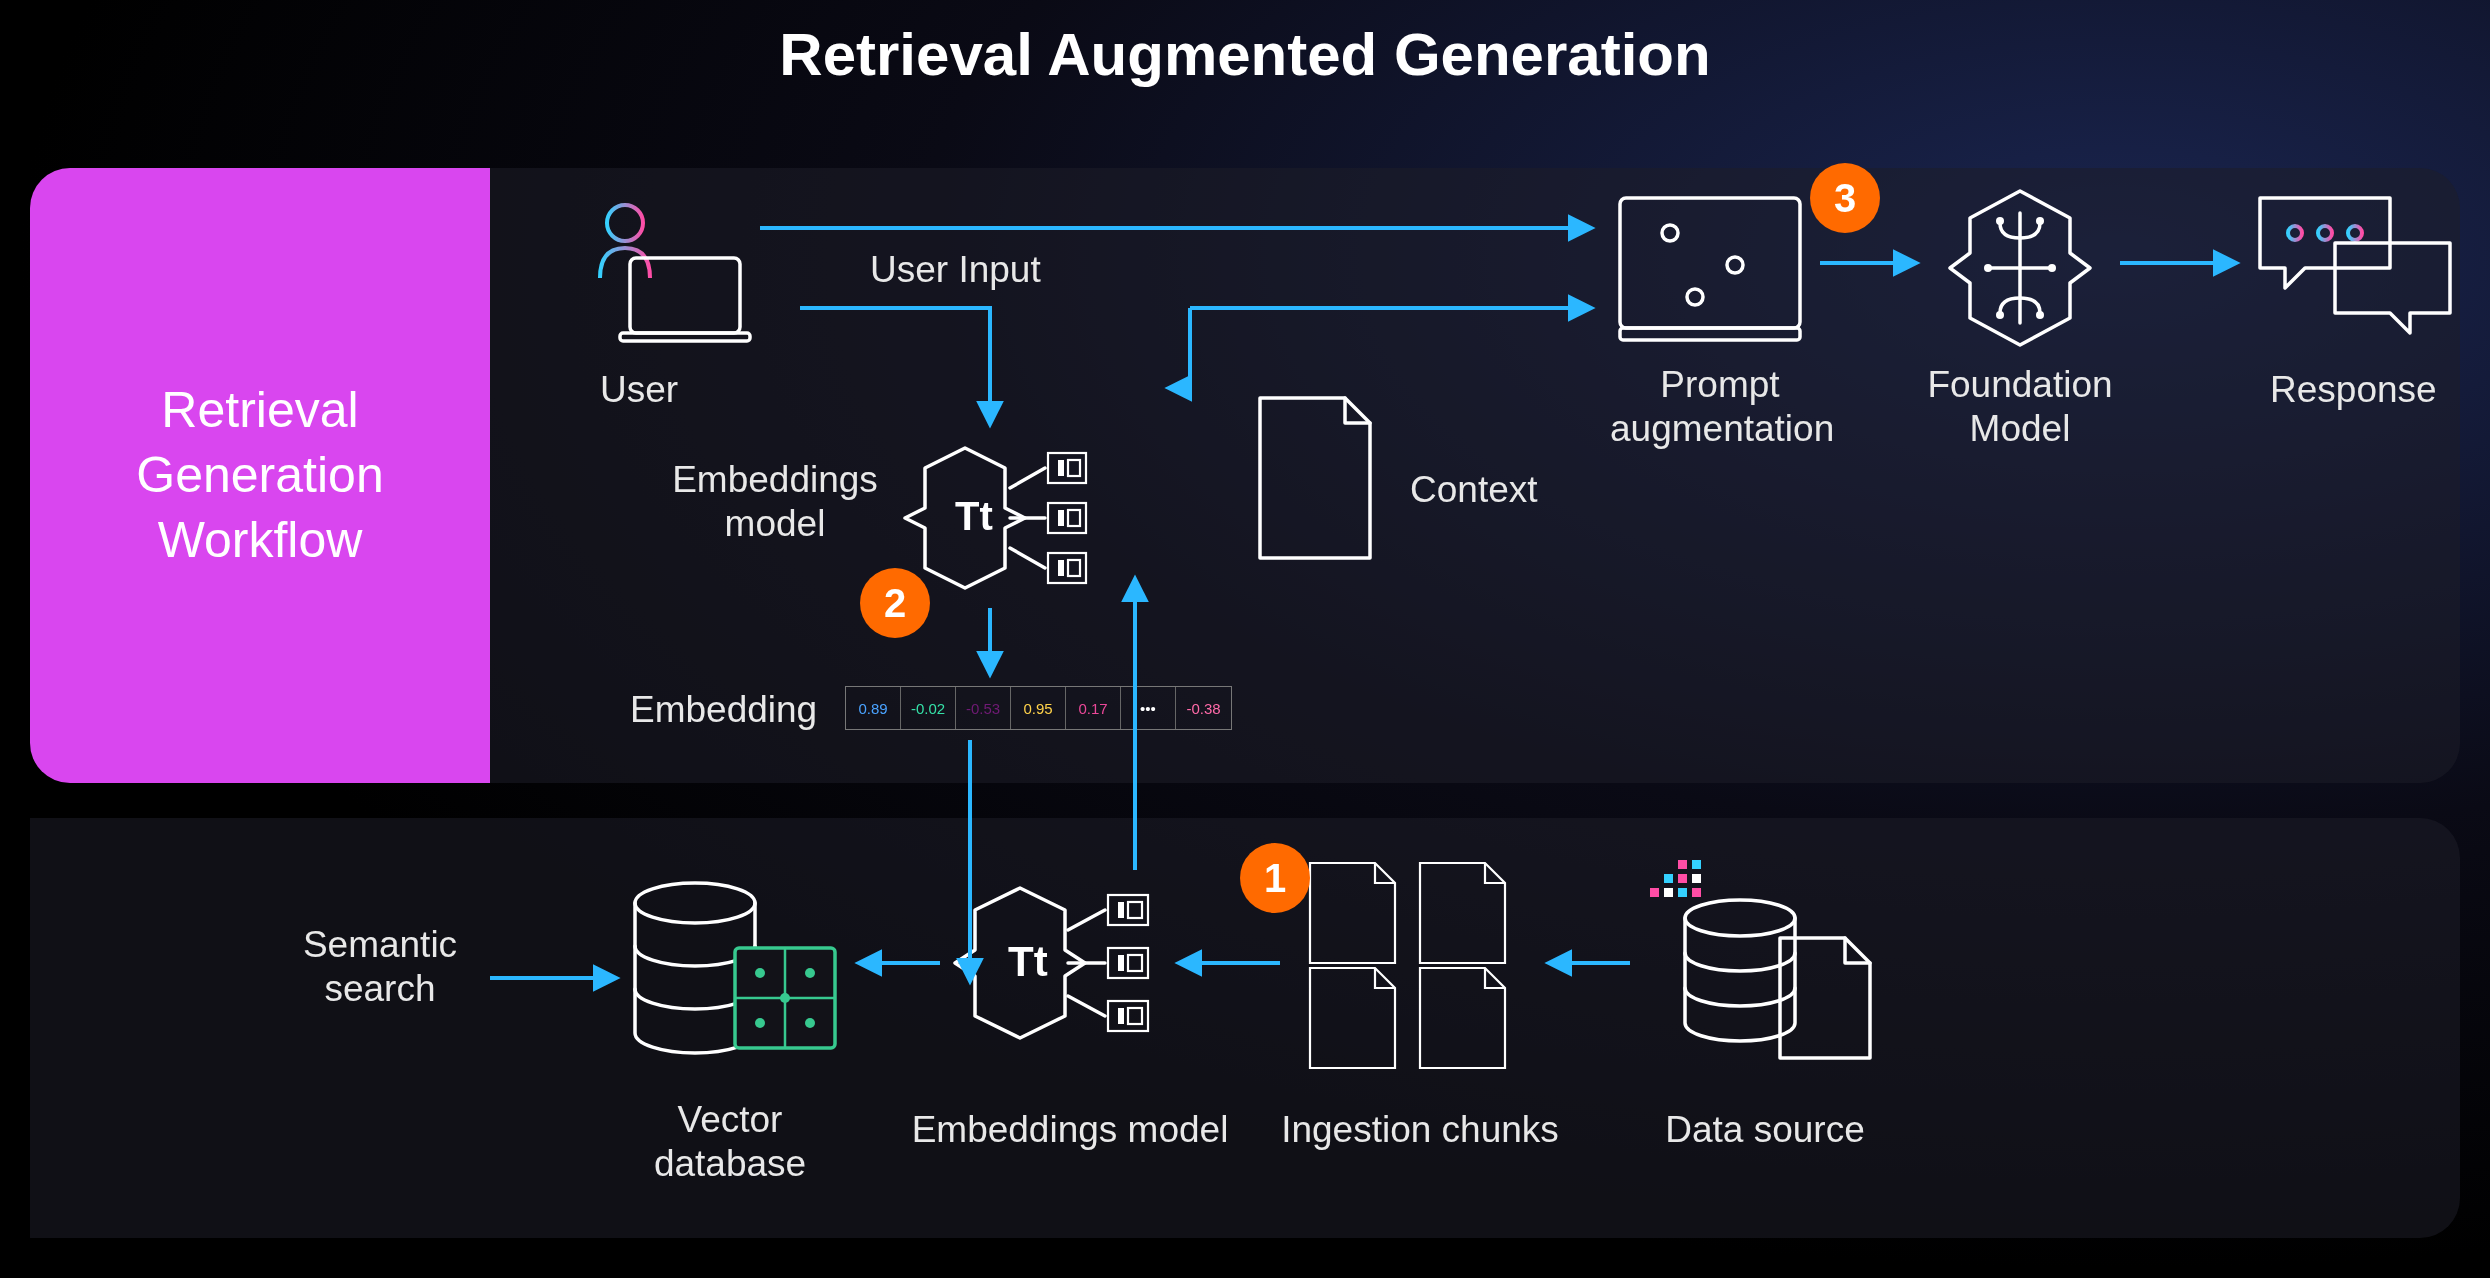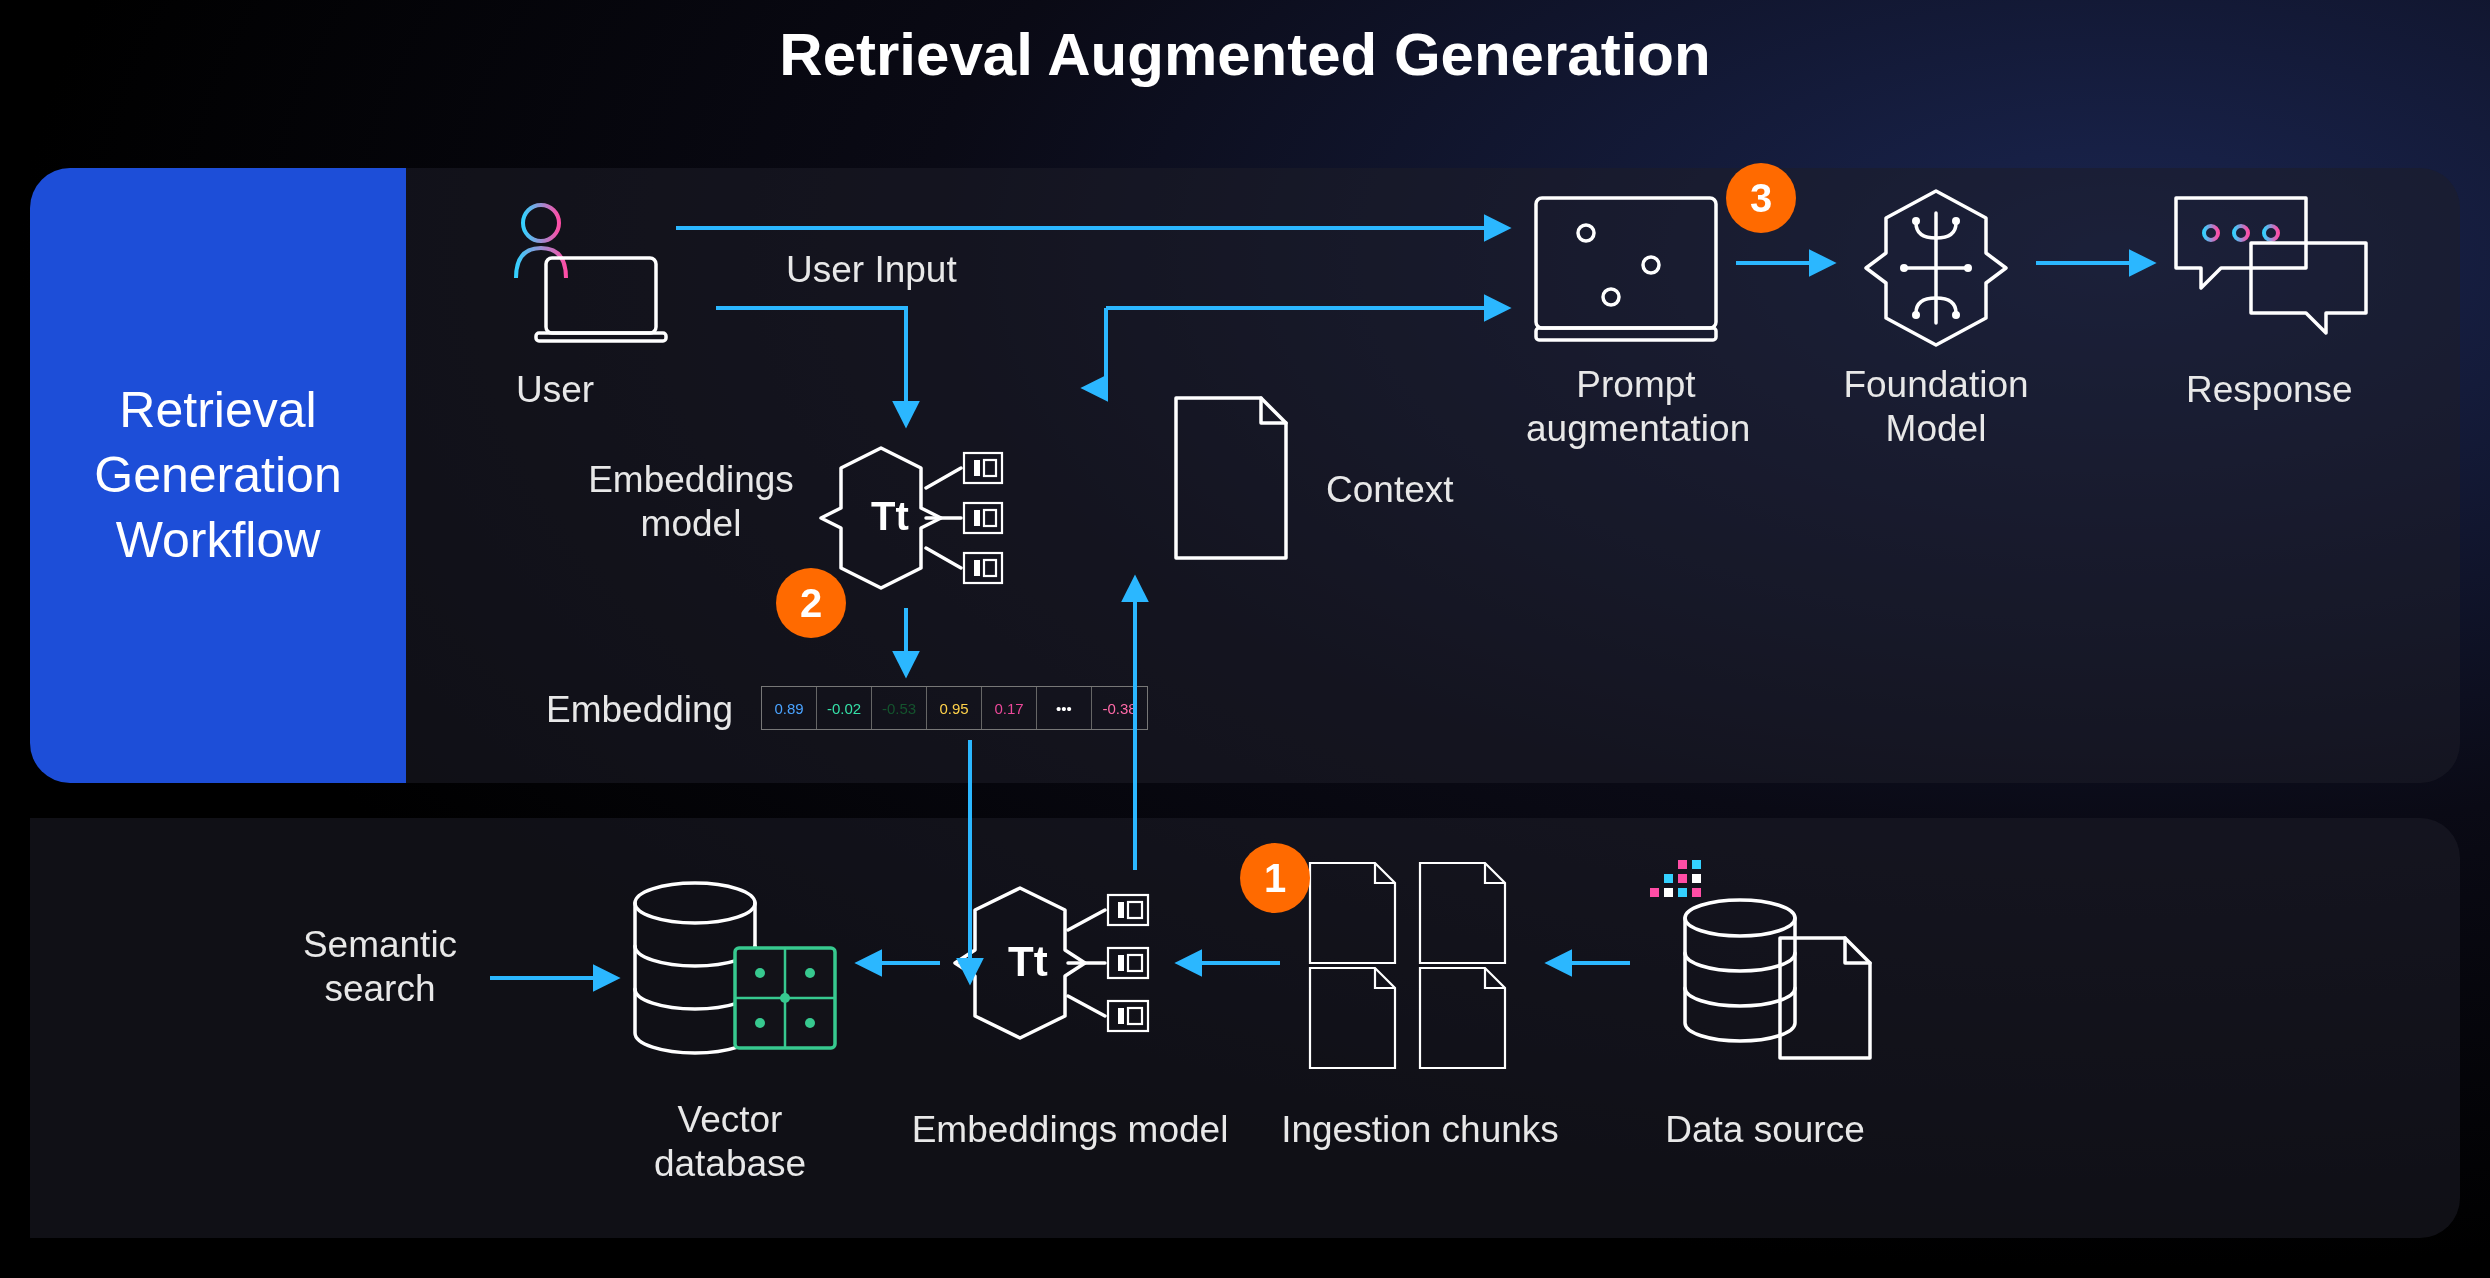--- a/index.html
+++ b/index.html
@@ -21,22 +21,22 @@
     font-weight: 700;
   }
   .panel {
     position: absolute;
     border-radius: 40px;
     display: flex;
   }
   .panel-top { top: 168px; left: 30px; width: 2430px; height: 615px; }
   .panel-bot { top: 818px; left: 30px; width: 2430px; height: 420px; }
   .panel-label {
-    width: 376px;
-    background: #1d4ed8;
+    width: 460px;
+    background: #d946ef;
     border-radius: 40px 0 0 40px;
     display: flex;
     align-items: center;
     justify-content: center;
     text-align: center;
     font-size: 50px;
     font-weight: 400;
     line-height: 1.3;
     padding: 20px;
   }
@@ -77,21 +77,21 @@
     display: flex;
     border: 1px solid #777;
   }
   .emb-cell {
     width: 55px; height: 42px;
     border-right: 1px solid #666;
     display: flex; align-items: center; justify-content: center;
     font-size: 15px;
   }
   .emb-cell:last-child { border-right: none; }
-  .c0{color:#4aa3ff}.c1{color:#35e0a7}.c2{color:#14532d}.c3{color:#ffd24a}.c4{color:#ec4899}.c5{color:#fff}.c6{color:#ff6aa8}
+  .c0{color:#4aa3ff}.c1{color:#35e0a7}.c2{color:#701a75}.c3{color:#ffd24a}.c4{color:#ec4899}.c5{color:#fff}.c6{color:#ff6aa8}
 </style>
 </head>
 <body>
 
 <svg width="0" height="0" style="position:absolute">
   <defs>
     <marker id="ah" viewBox="0 0 10 10" refX="8" refY="5" markerWidth="7" markerHeight="7" orient="auto-start-reverse">
       <path d="M0 0 L10 5 L0 10 z" fill="#2bb7ff"></path>
     </marker>
     <linearGradient id="grad" x1="0" y1="0" x2="1" y2="0">

